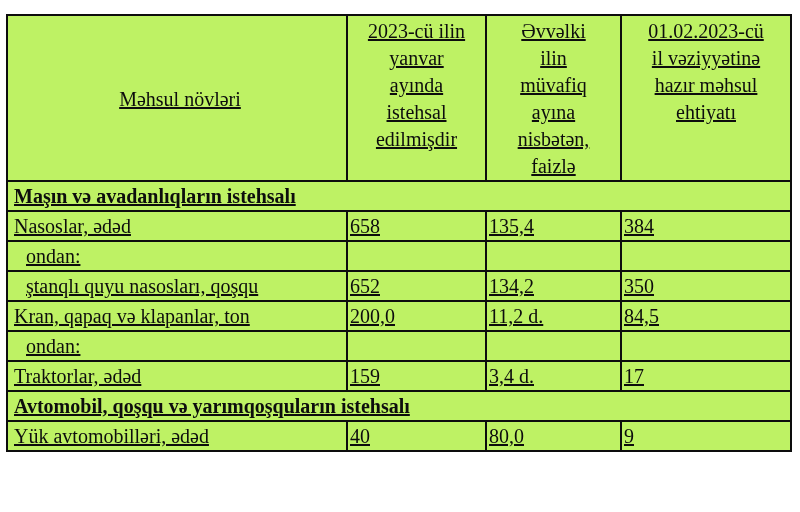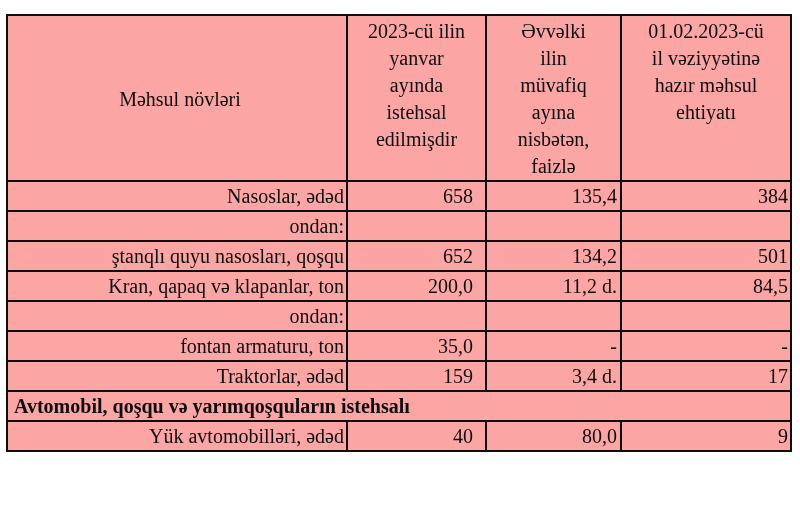--- a/index.html
+++ b/index.html
@@ -21,22 +21,23 @@
     position: absolute;
     left: 6px;
     top: 14px;
     width: 784px;
     border-collapse: collapse;
     table-layout: fixed;
     font-size: 20px;
   }
   .prod-table th, .prod-table td {
     border: 2px solid #0d0d0d;
-    background: #fca5a5;
+    background: #bef264;
     overflow: hidden;
+    text-decoration: underline;
   }
   
   .prod-table th {
     font-weight: normal;
     height: 158px;
     vertical-align: top;
     text-align: center;
     white-space: pre-line;
     line-height: 27px;
     padding: 2px 2px 0 2px;
@@ -47,28 +48,28 @@
     padding-left: 8px;
   }
   
   .prod-table td {
     height: 26px;
     vertical-align: middle;
     line-height: 26px;
     padding: 1px 2px;
   }
   .prod-table td.c-label {
-    text-align: right;
+    text-align: left;
     padding-left: 6px;
   }
   .prod-table td.c-label.indent {
     padding-left: 18px;
   }
   .prod-table td.c-num {
-    text-align: right;
+    text-align: left;
   }
   .prod-table td.pad-sm { padding-right: 12px; }
   .prod-table td.pad-md { padding-right: 3px; }
   .prod-table td.pad-lg { }
   .prod-table td.c-section {
     font-weight: bold;
     text-align: left;
     padding-left: 6px;
   }
 </style>
@@ -98,54 +99,51 @@
 nisbətən,
 faizlə</th>
         <th>01.02.2023-cü
 il vəziyyətinə
 hazır məhsul
 ehtiyatı</th>
       </tr>
     </thead>
     <tbody>
       <tr>
+        <td class="c-section" colspan="4">Maşın və avadanlıqların istehsalı</td>
+      </tr>
+      <tr>
         <td class="c-label">Nasoslar, ədəd</td>
         <td class="c-num pad-sm">658</td>
         <td class="c-num pad-md">135,4</td>
         <td class="c-num pad-lg">384</td>
       </tr>
       <tr>
         <td class="c-label indent">ondan:</td>
         <td class="c-num pad-sm"></td>
         <td class="c-num pad-md"></td>
         <td class="c-num pad-lg"></td>
       </tr>
       <tr>
         <td class="c-label indent">ştanqlı quyu nasosları, qoşqu</td>
         <td class="c-num pad-sm">652</td>
         <td class="c-num pad-md">134,2</td>
-        <td class="c-num pad-lg">501</td>
+        <td class="c-num pad-lg">350</td>
       </tr>
       <tr>
         <td class="c-label">Kran, qapaq və klapanlar, ton</td>
         <td class="c-num pad-sm">200,0</td>
         <td class="c-num pad-md">11,2 d.</td>
         <td class="c-num pad-lg">84,5</td>
       </tr>
       <tr>
         <td class="c-label indent">ondan:</td>
         <td class="c-num pad-sm"></td>
         <td class="c-num pad-md"></td>
         <td class="c-num pad-lg"></td>
-      </tr>
-      <tr>
-        <td class="c-label indent">fontan armaturu, ton</td>
-        <td class="c-num pad-sm">35,0</td>
-        <td class="c-num pad-md">-</td>
-        <td class="c-num pad-lg">-</td>
       </tr>
       <tr>
         <td class="c-label">Traktorlar, ədəd</td>
         <td class="c-num pad-sm">159</td>
         <td class="c-num pad-md">3,4 d.</td>
         <td class="c-num pad-lg">17</td>
       </tr>
       <tr>
         <td class="c-section" colspan="4">Avtomobil, qoşqu və yarımqoşquların istehsalı</td>
       </tr>

